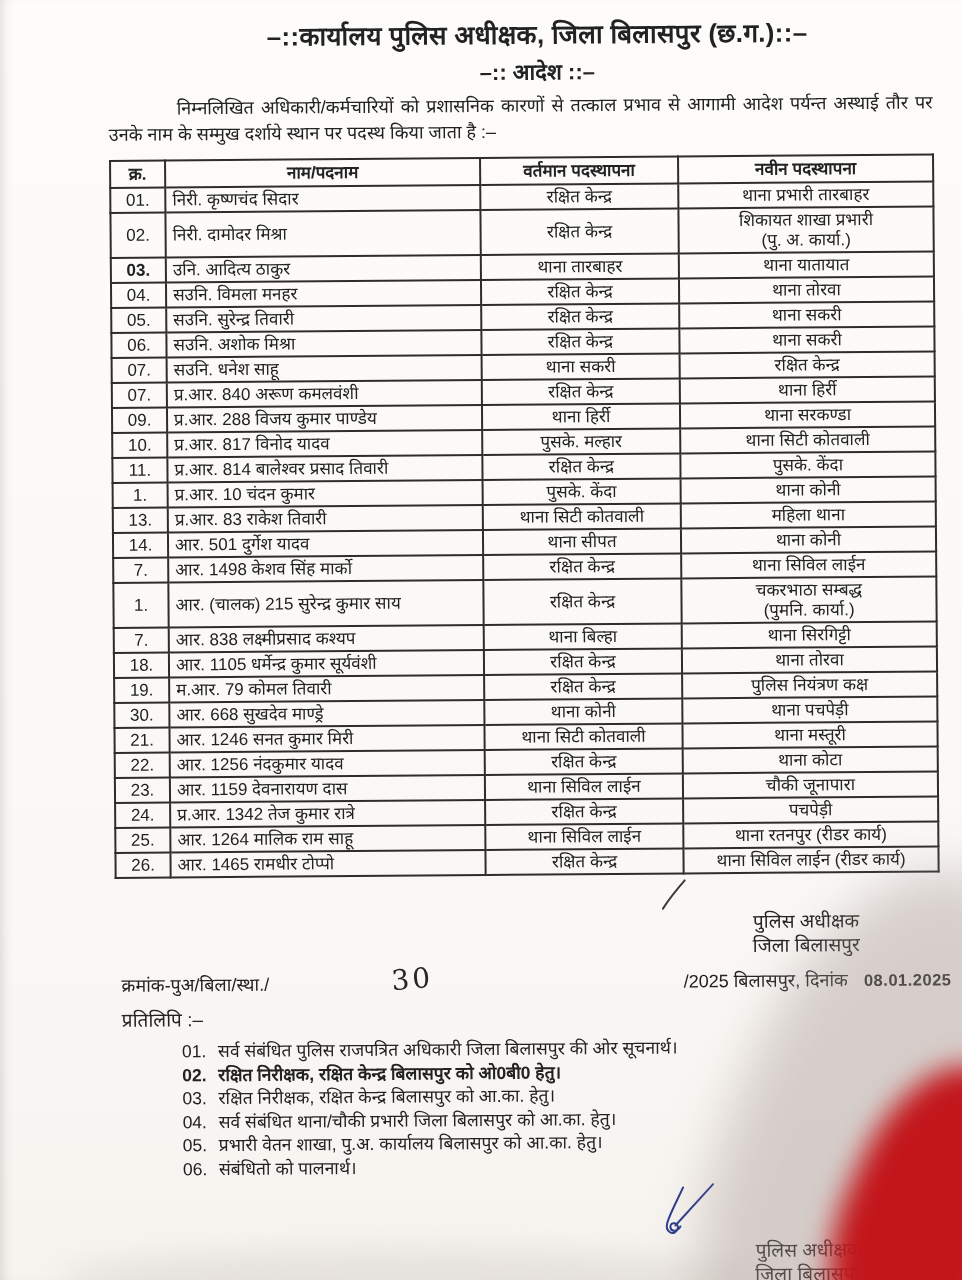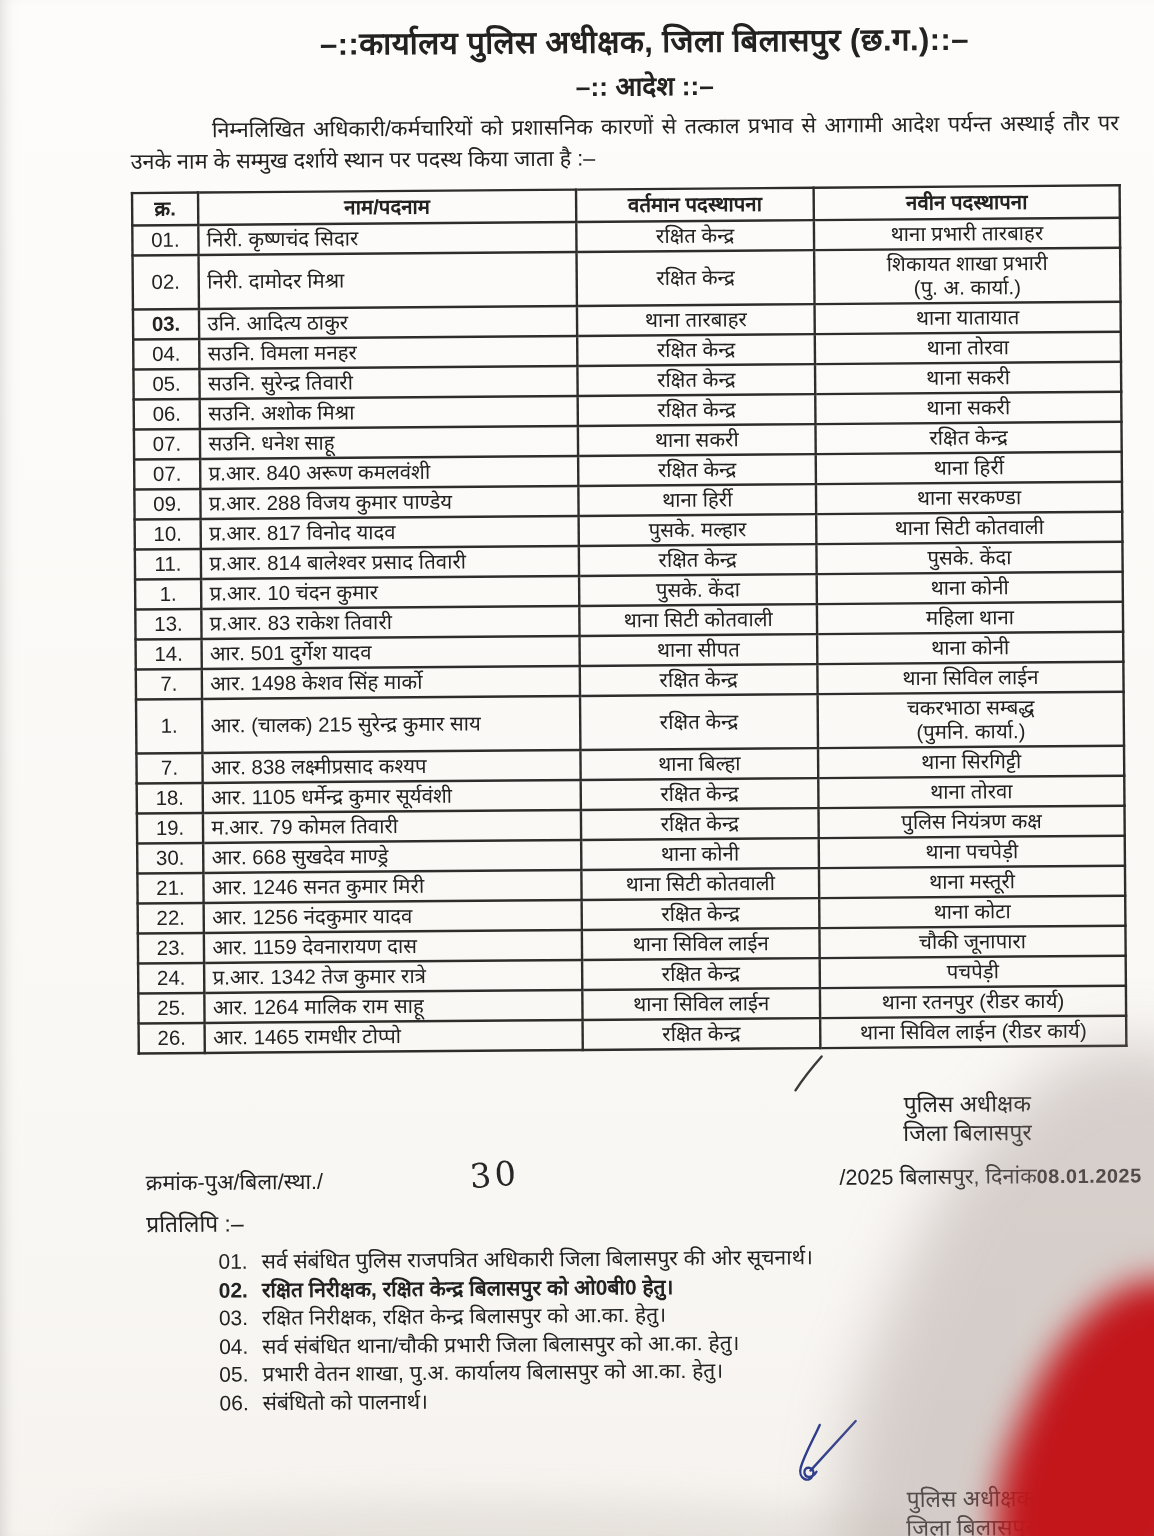--- a/index.html
+++ b/index.html
@@ -22,21 +22,21 @@
   td .subline{line-height:20px;}
   tr.bold-sn td.c-sn{font-weight:bold;}
   .sig-block{width:230px;margin:4px 44px 0 auto;text-align:center;font-size:19px;line-height:24px;}
   .sig-block svg{display:block;margin:0 auto;}
   .sig-block .pen{margin-left:-40px;}
   .ref-line{position:relative;margin:6px 14px 0 118px;height:32px;font-size:18px;}
   .ref-left{position:absolute;left:0;top:4px;}
   .ref-number{position:absolute;left:270px;top:-4px;font-size:28px;letter-spacing:3px;
     font-family:"DejaVu Serif","Liberation Serif",serif;transform:rotate(-4deg);color:#262626;}
   .ref-right{position:absolute;right:0;top:4px;}
-  .ref-date{font-weight:bold;font-size:16.5px;letter-spacing:.5px;}
+  .ref-date{font-weight:bold;font-size:16.5px;letter-spacing:.5px;margin-left:16px;}
   .copies-label{margin:6px 0 0 118px;font-size:19px;}
   .copy-list{list-style:none;margin:8px 0 0 178px;padding:0;font-size:17.5px;line-height:23.5px;}
   .copy-list li{margin:0;}
   .copy-list li.bold{font-weight:bold;}
   .copy-num{display:inline-block;width:36px;}
   .photo-shadow{position:absolute;right:-70px;bottom:-140px;width:300px;height:560px;
     background:#9e8e8a;opacity:.38;filter:blur(26px);transform:rotate(22deg);border-radius:45%;}
   .photo-red{position:absolute;right:-55px;bottom:-80px;width:170px;height:300px;
     background:#c2161b;filter:blur(14px);transform:rotate(24deg);border-radius:45%;}
   .bottom-smudge{position:absolute;left:60px;bottom:-28px;width:700px;height:60px;

